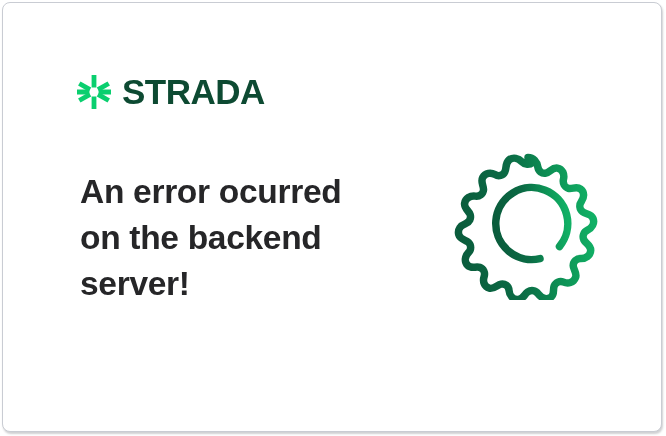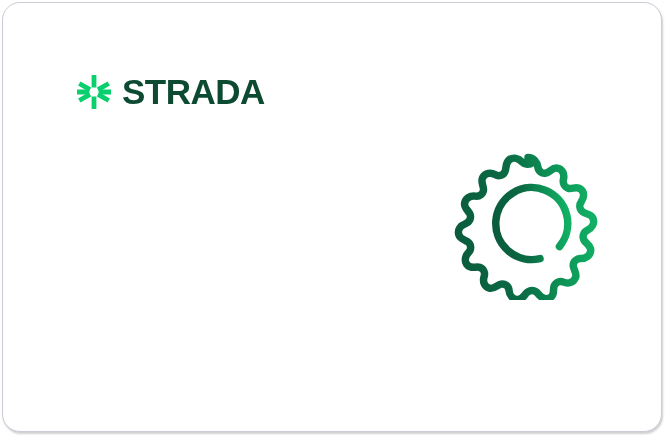--- a/index.html
+++ b/index.html
@@ -27,21 +27,21 @@
   
   .card {
     position: absolute;
     left: 2px;
     top: 2px;
     width: 660px;
     height: 430px;
     box-sizing: border-box;
     background: #ffffff;
     border: 1px solid #c9ccd3;
-    border-radius: 18px;
+    border-radius: 8px;
     box-shadow: 1px 2px 2px rgba(40, 44, 56, 0.22);
     overflow: hidden;
     padding-left: 17px;
   }
 
   
   .brand {
     position: absolute;
     left: 74px;
     top: 70px;
@@ -124,20 +124,21 @@
               <rect x="14.6" y="0" width="4.8" height="12.4" transform="rotate(-60 17 17)"></rect>
               <rect x="14.6" y="21.6" width="4.8" height="12.4" transform="rotate(-60 17 17)"></rect>
             </g>
           </g>
         </svg>
       </span>
 
       <span class="brand-word">STRADA</span>
     </div>
 
+    <p class="headline">An error ocurred on the backend server!</p>
 
     <div class="gear-wrap">
       <svg class="gear-svg" viewBox="0 0 154 154" aria-hidden="true">
         <defs>
           <linearGradient id="gearGrad" x1="0" y1="0.55" x2="1" y2="0.45">
             <stop offset="0%" stop-color="#0a5c3c"></stop>
             <stop offset="42%" stop-color="#0b6b45"></stop>
             <stop offset="72%" stop-color="#0d9155"></stop>
             <stop offset="100%" stop-color="#11b065"></stop>
           </linearGradient>

